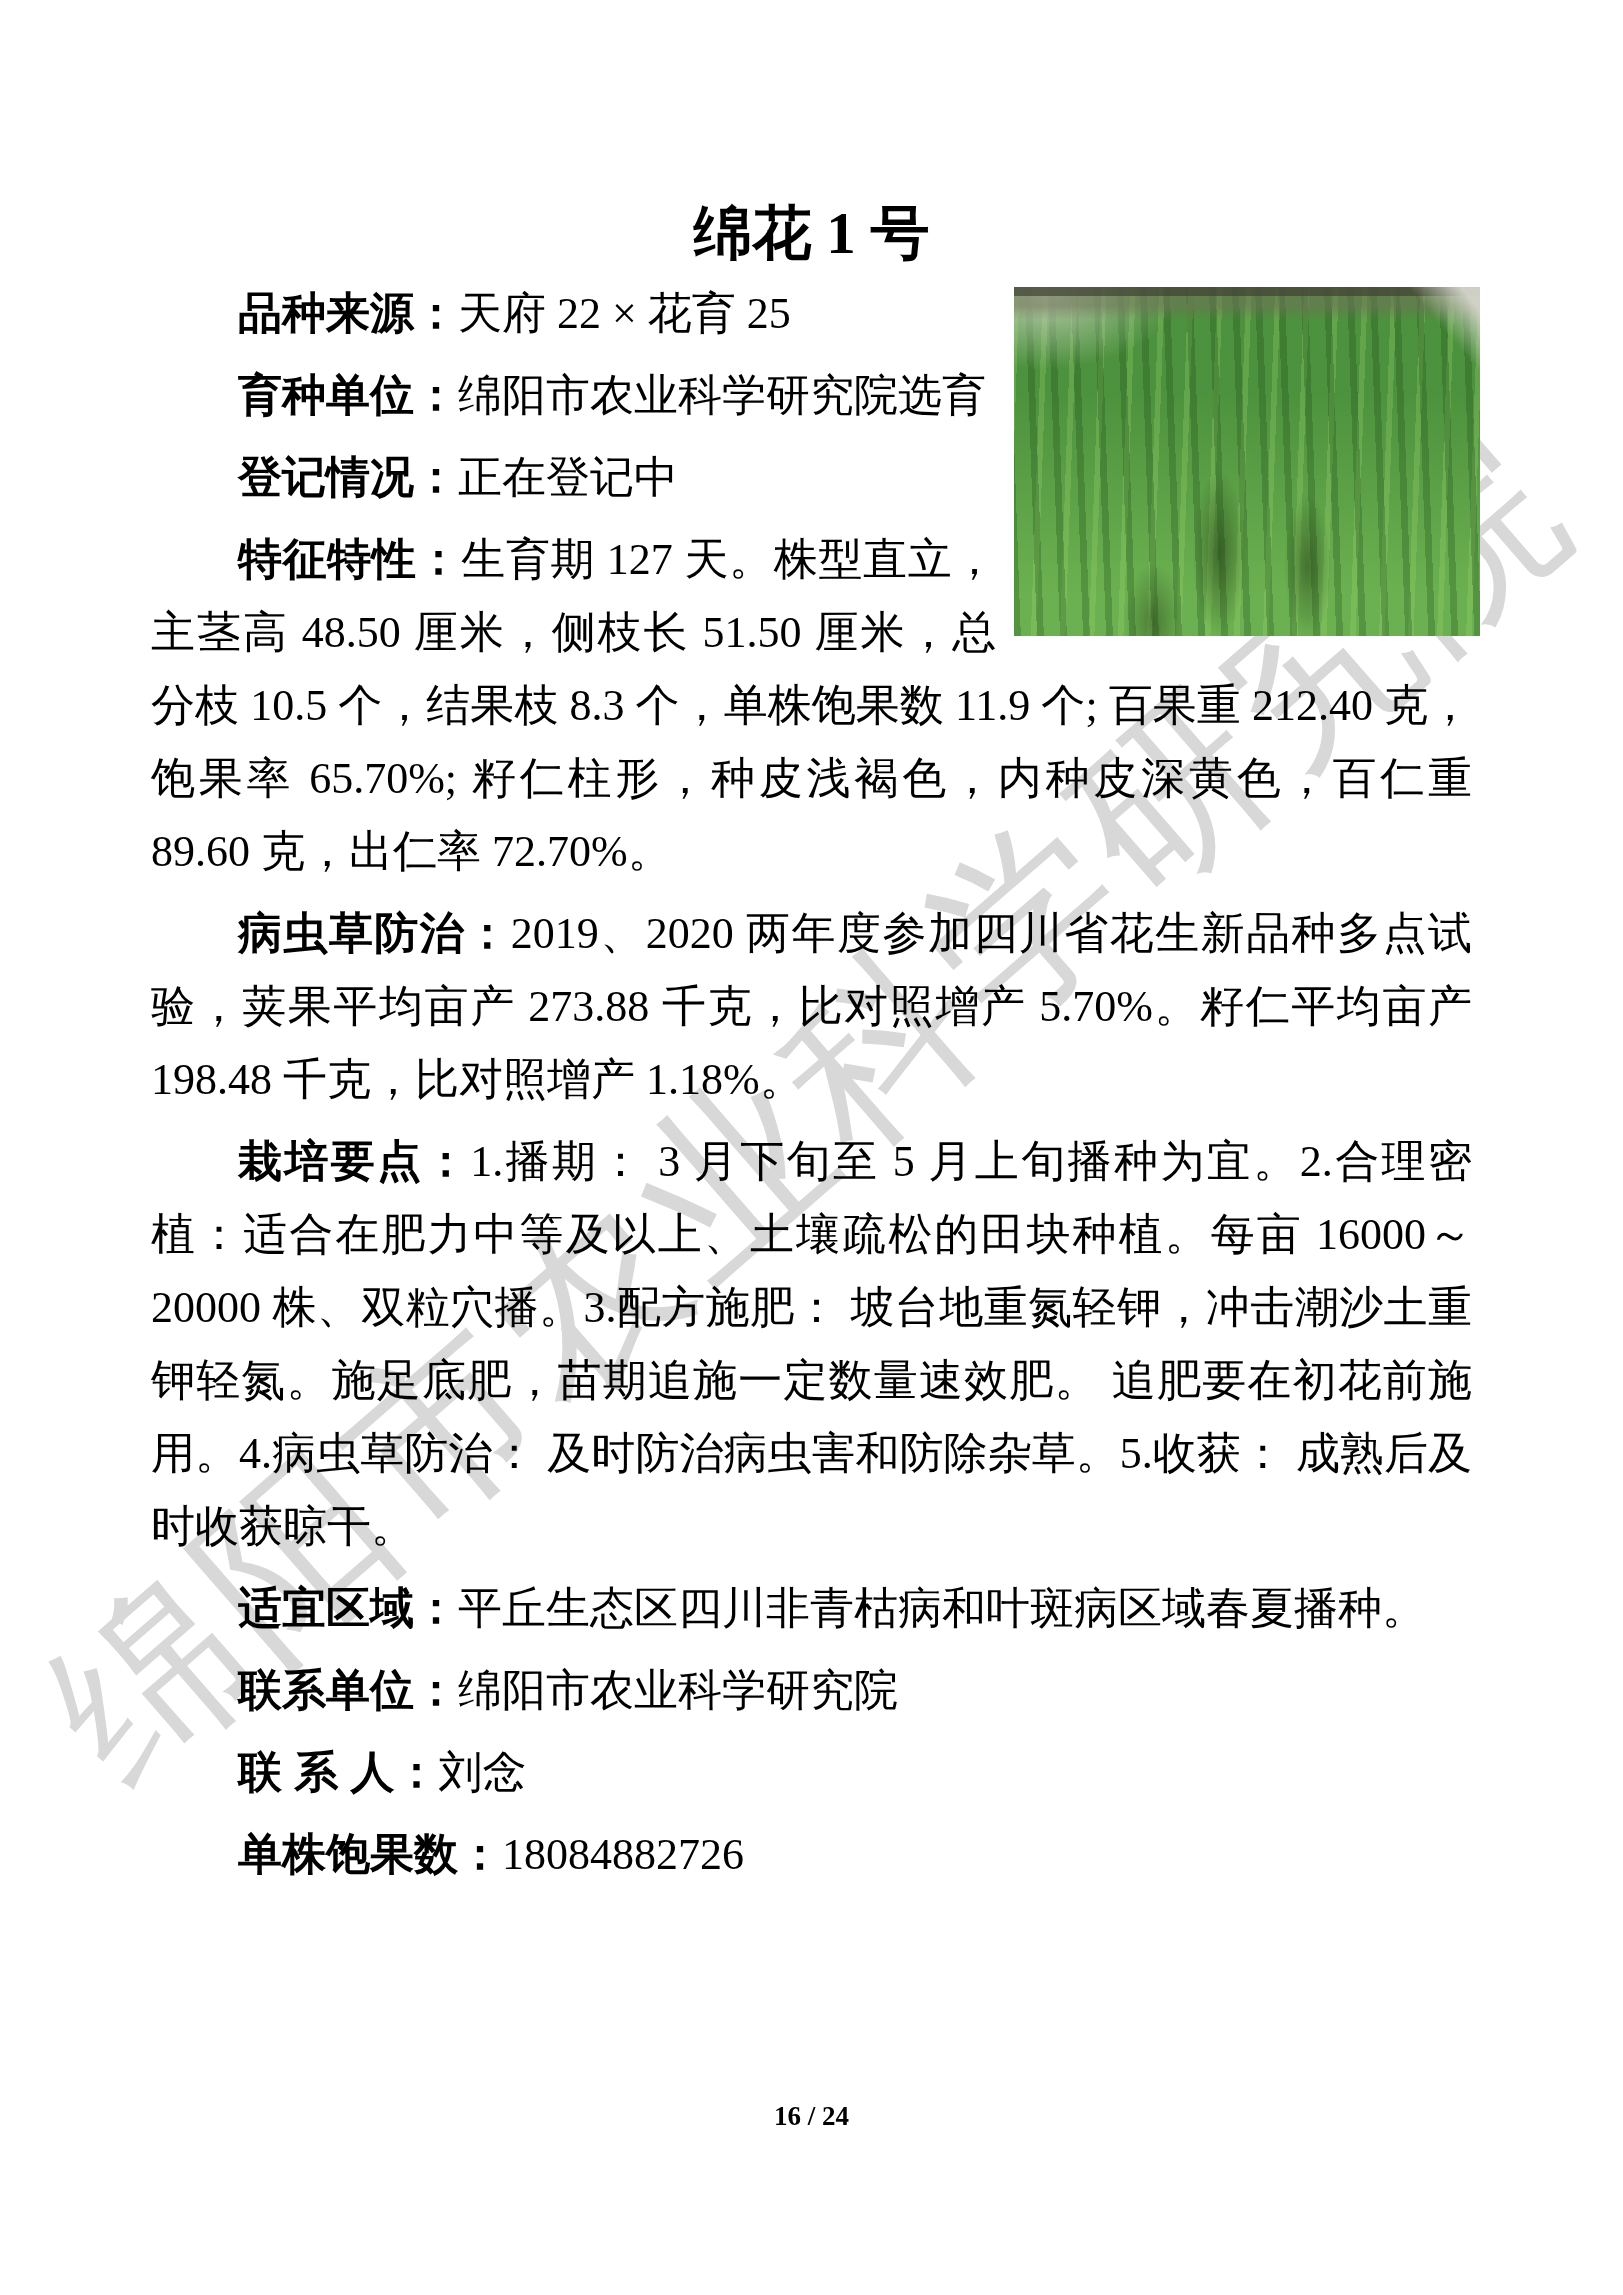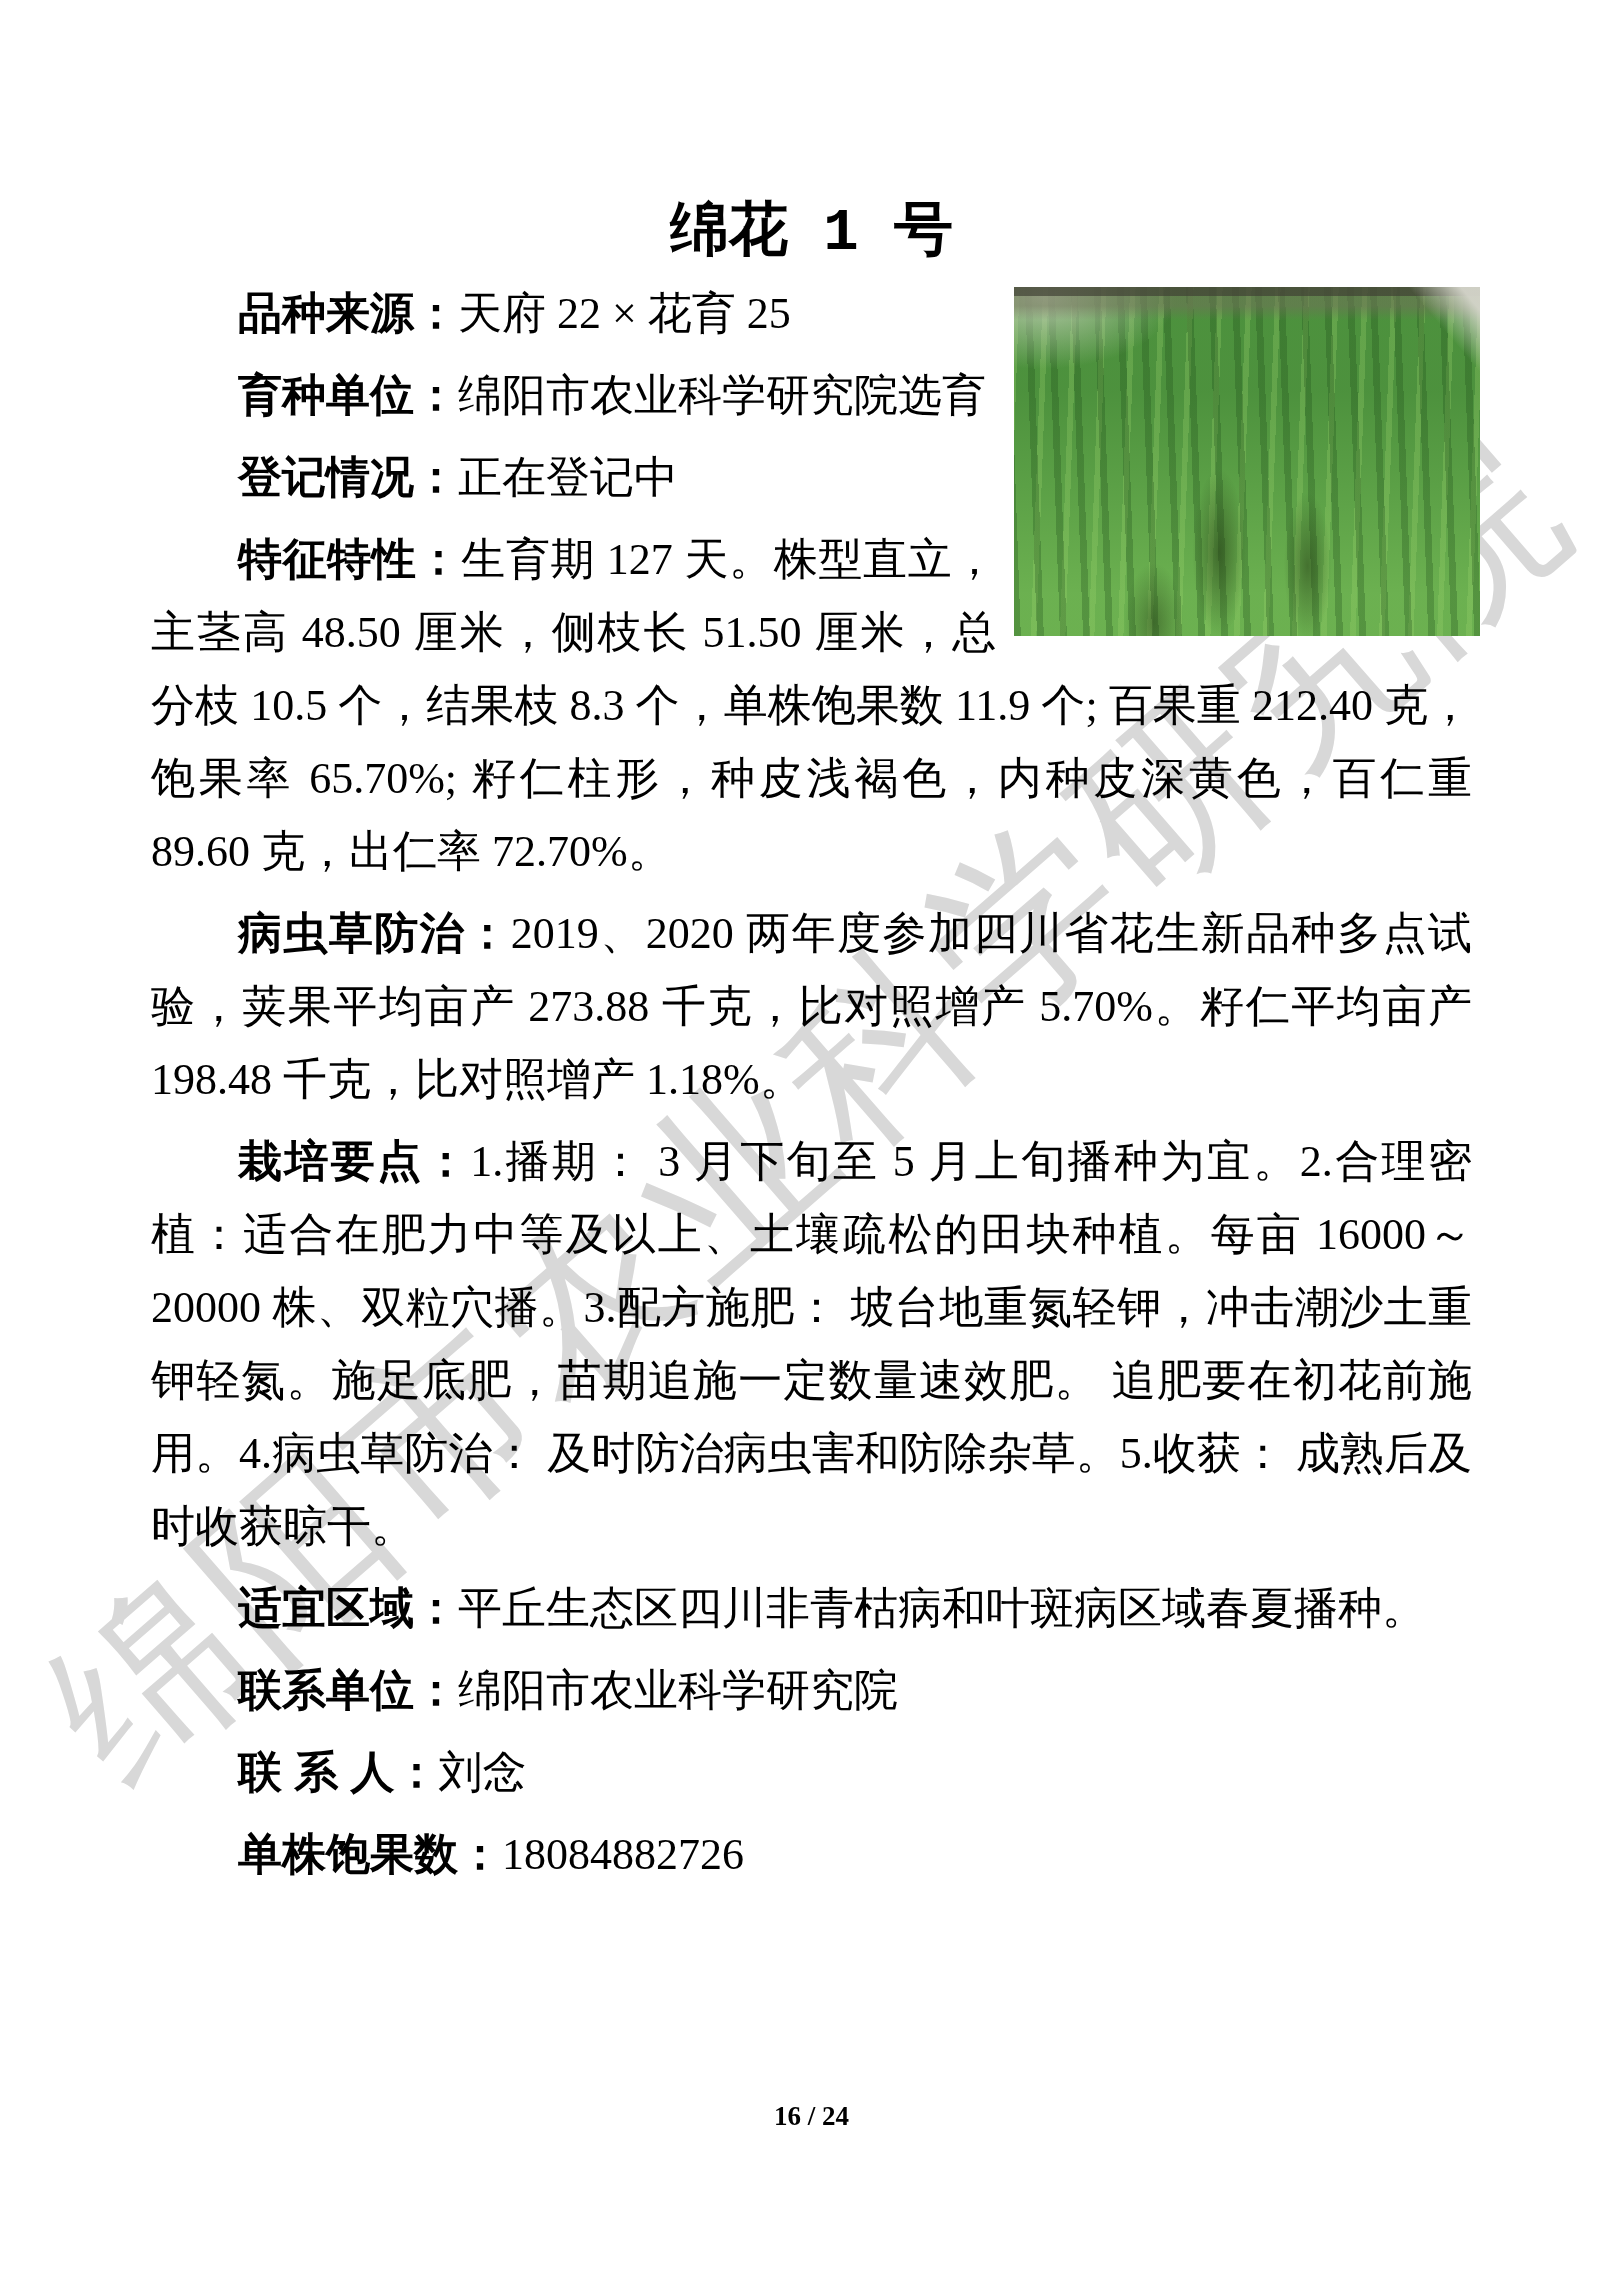--- a/index.html
+++ b/index.html
@@ -30,21 +30,21 @@
     inset: 0;
     z-index: 2;
   }
   .title {
     margin: 0;
     padding-top: 202px;
     font-size: 59px;
     line-height: 63px;
     font-weight: bold;
     text-align: center;
-    font-family: Liberation Mono, monospace;
+    font-family: Liberation Serif, serif;
   }
   .body {
     margin: 11px 143px 0 143px;
     font-size: 44px;
     line-height: 73px;
     text-align: justify;
   }
   .body p {
     margin: 8px;
     text-indent: 87px;

